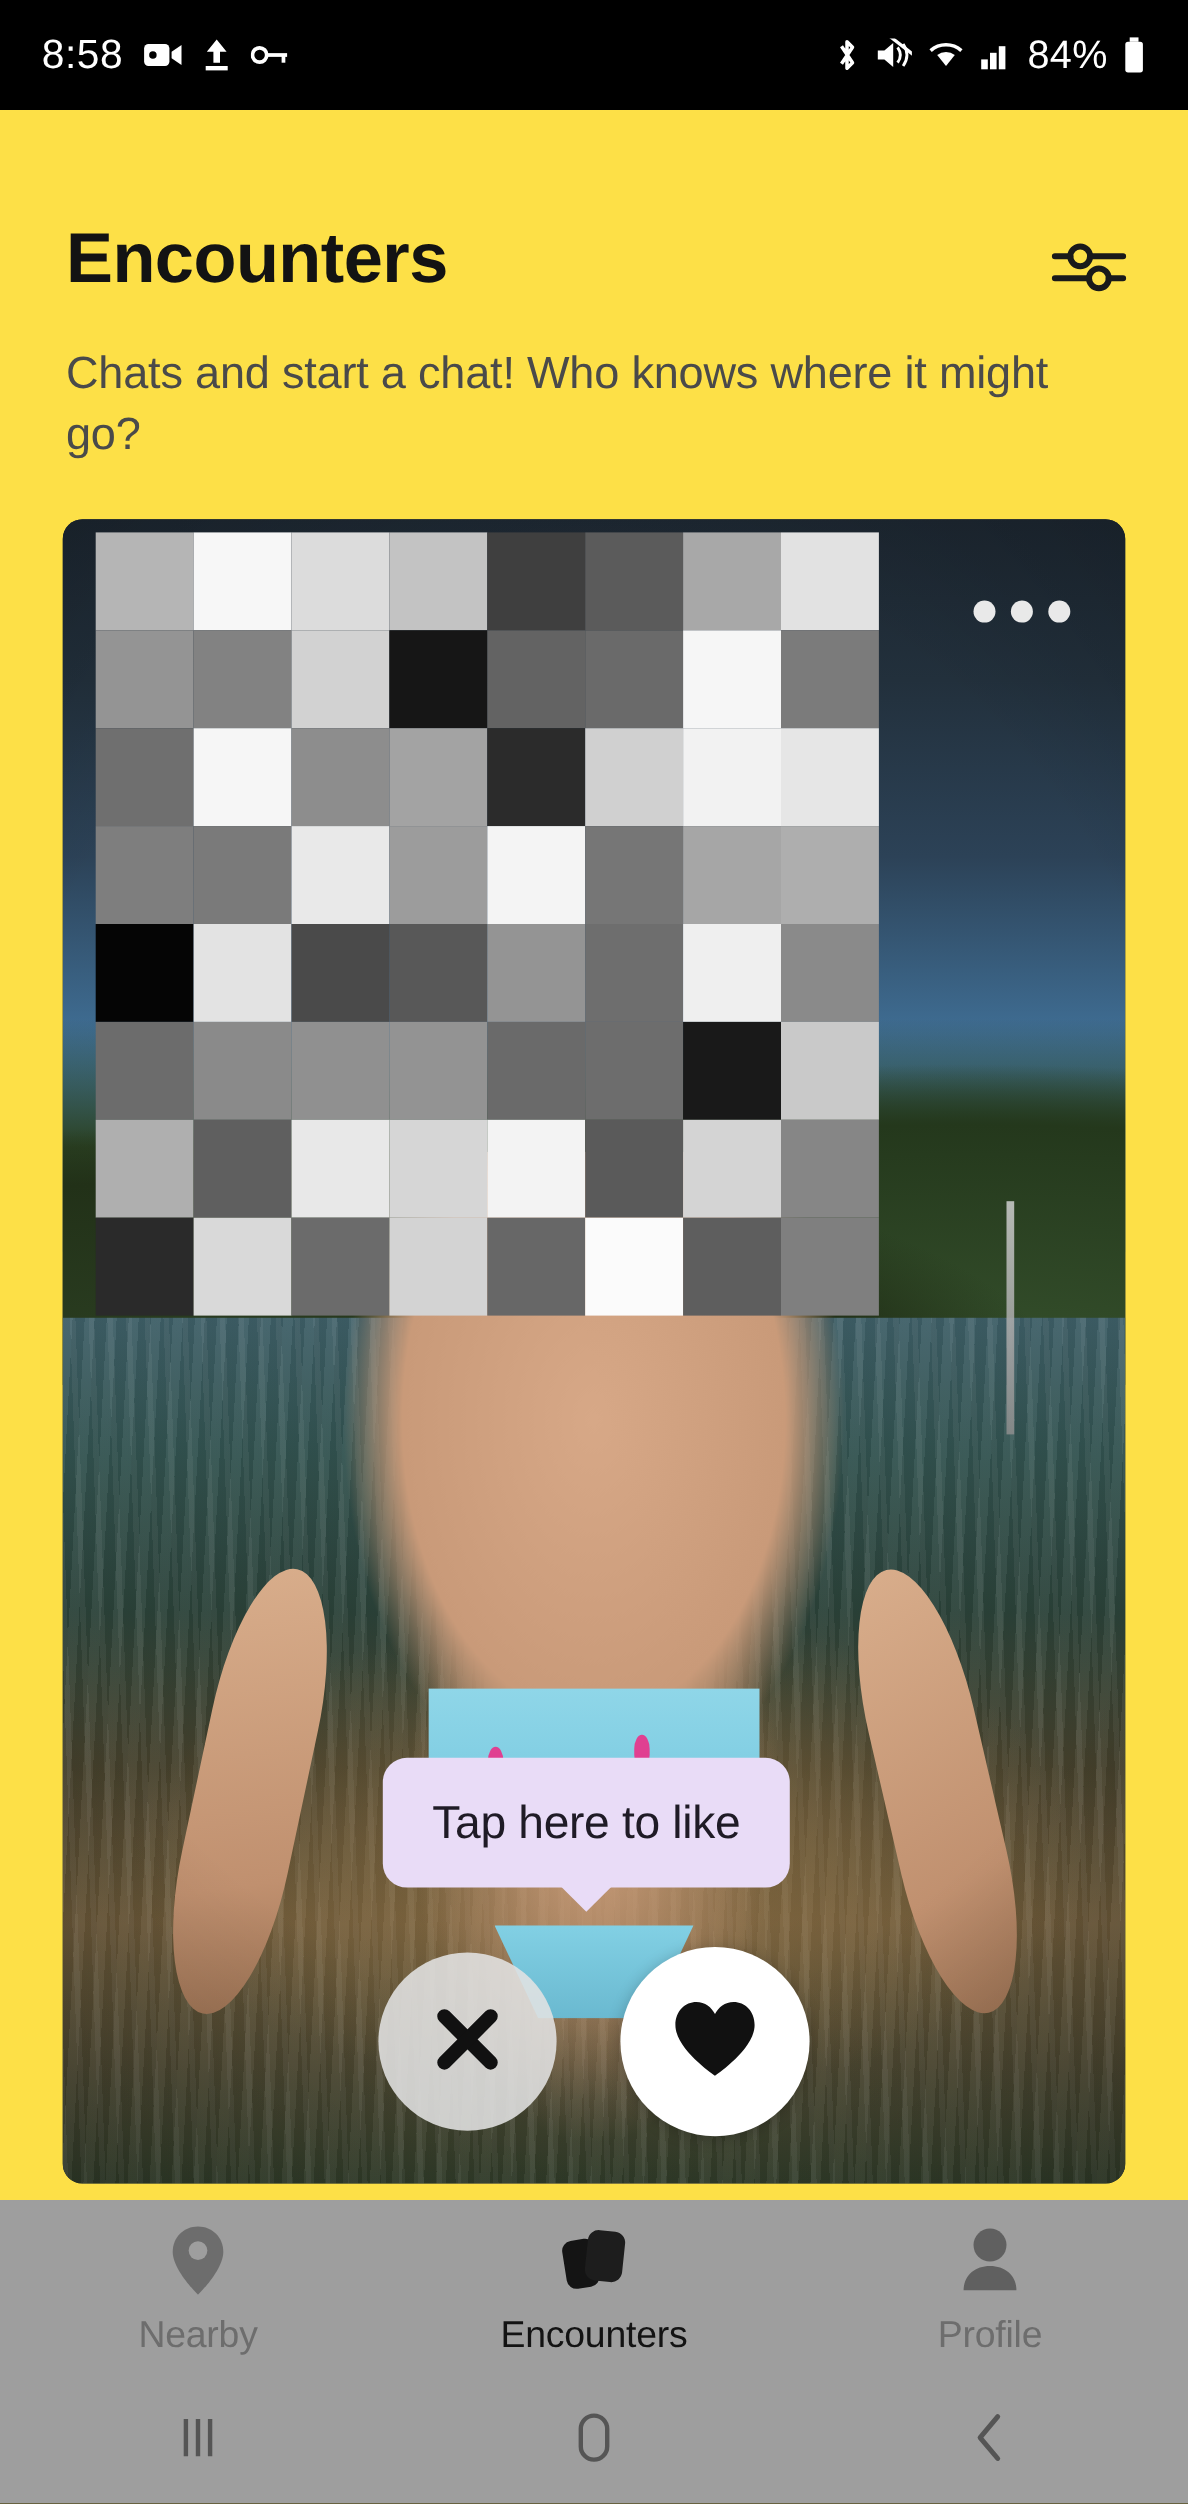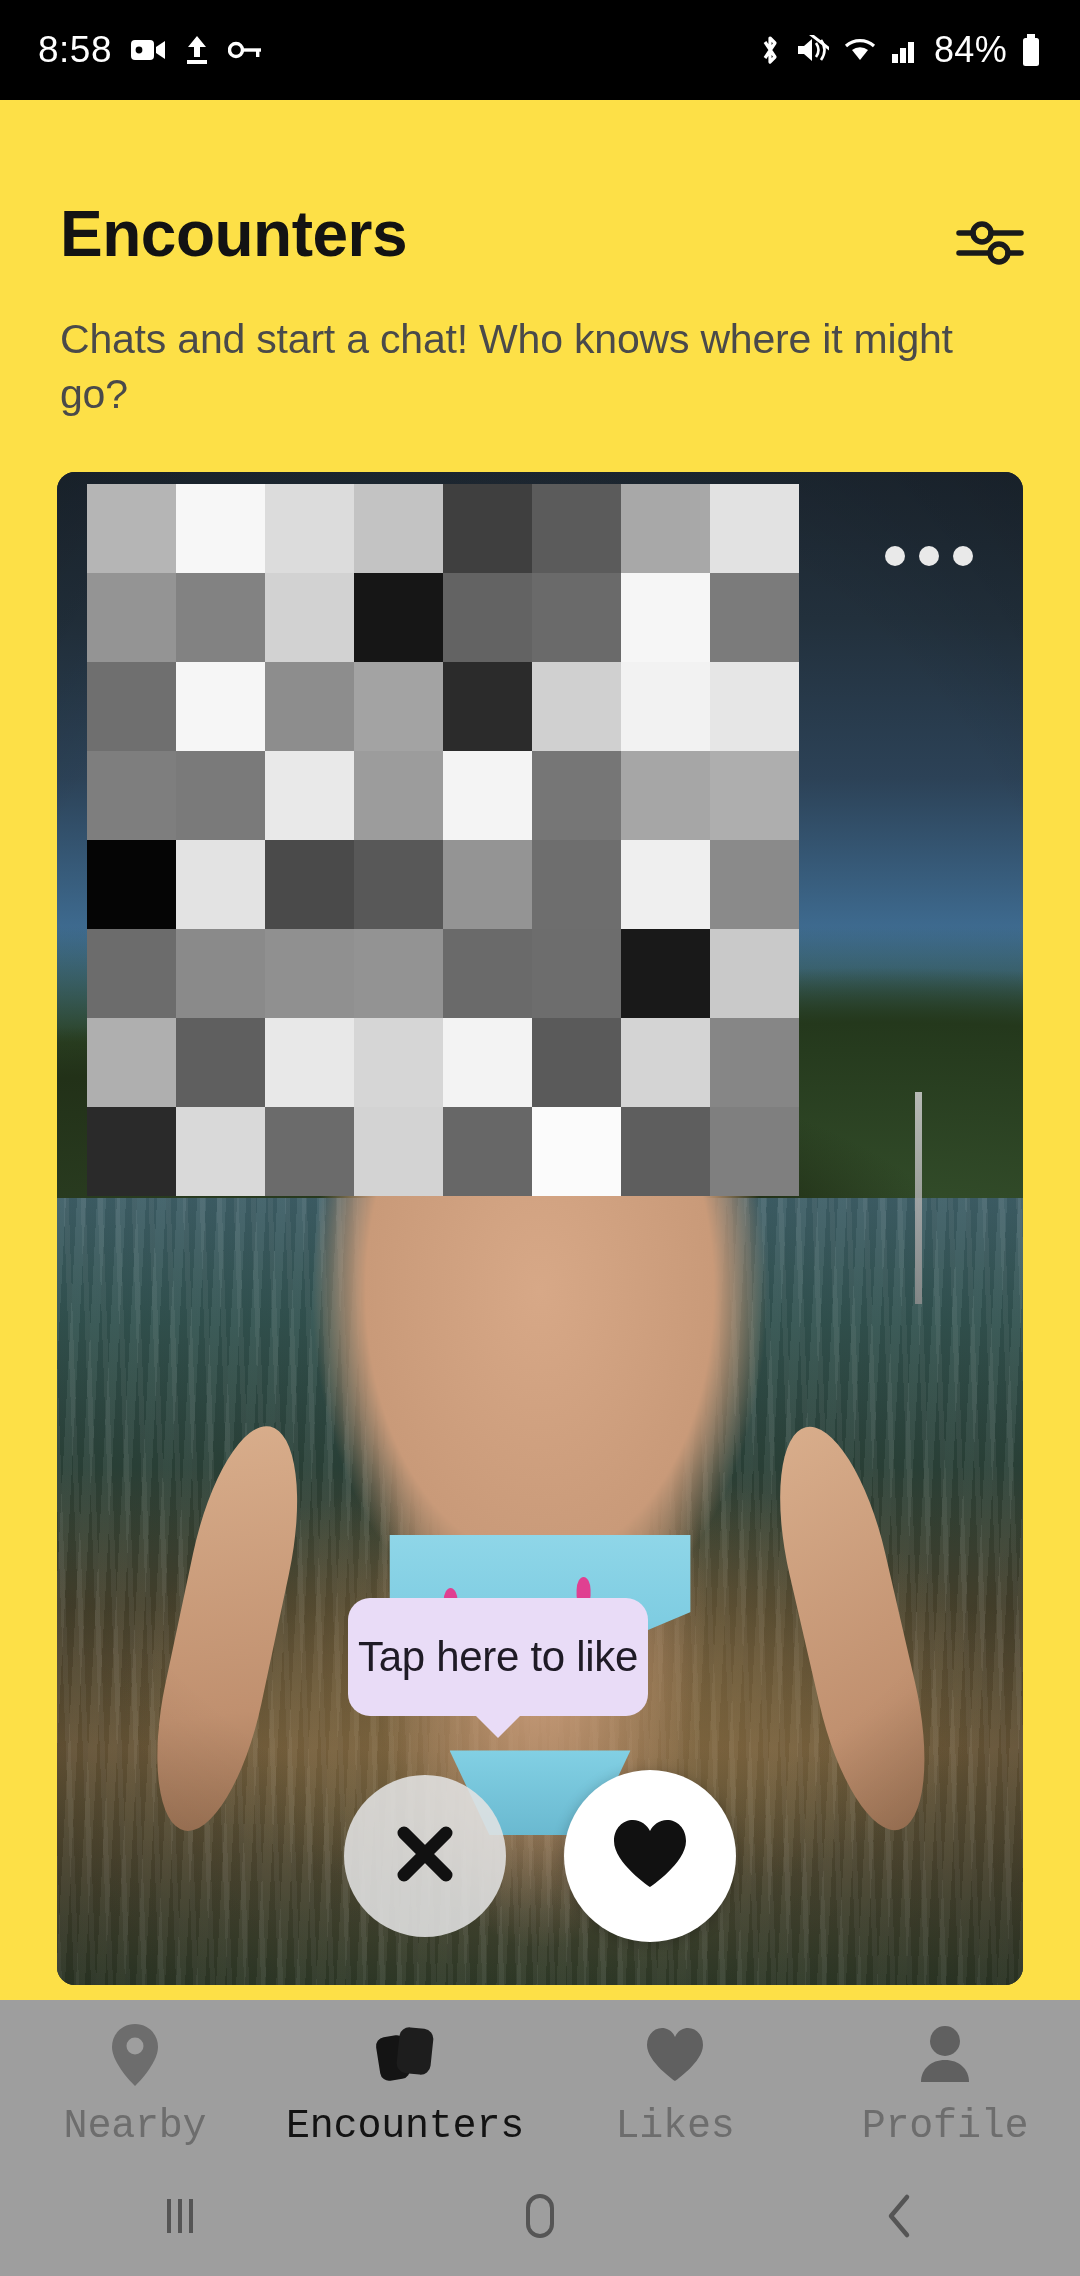--- a/index.html
+++ b/index.html
@@ -129,21 +129,21 @@
   #card-menu{
     position:absolute; right:42px; top:66px;
     display:flex; gap:14px; align-items:center;
     padding:8px;
   }
   #card-menu span{ width:20px; height:20px; border-radius:50%; background:#e9e9e9; display:block; }
 
   
   #tooltip{
     position:absolute; left:348px; top:1598px;
-    width:300px; height:118px;
+    width:370px; height:118px;
     background:#e9dcf7; border-radius:22px;
     display:flex; align-items:center; justify-content:center;
     z-index:6;
   }
   #tooltip-label{ font-size:42px; color:#1f1b26; letter-spacing:-.3px; }
   #tooltip:after{
     content:""; position:absolute; left:50%; bottom:-22px; transform:translateX(-50%);
     width:0; height:0;
     border-left:24px solid transparent; border-right:24px solid transparent;
     border-top:24px solid #e9dcf7;
@@ -172,21 +172,21 @@
     position:absolute; left:0; top:2000px; width:1080px; height:160px;
     background:#9e9e9e;
     display:flex; align-items:flex-start; justify-content:space-around;
     padding-top:22px;
   }
   .nav-item{
     width:190px; display:flex; flex-direction:column;
     align-items:center; gap:16px; position:relative;
   }
   .nav-ico{ height:66px; display:flex; align-items:center; justify-content:center; position:relative; }
-  .nav-label{ font-size:40px; color:#6d6d6d; letter-spacing:-.2px;font-family:Liberation Mono, monospace; }
+  .nav-label{ font-size:34px; color:#6d6d6d; letter-spacing:-.2px; }
   .nav-item.active .nav-label{ color:#131313; }
   .badge{
     position:absolute; right:6px; top:2px;
     width:20px; height:20px; border-radius:50%; background:#b3101c;
   }
 
   
   #android-nav{
     position:absolute; left:0; top:2160px; width:1080px; height:116px;
     background:#9e9e9e;
@@ -407,28 +407,20 @@
     <div class="nav-item active">
       <div class="nav-ico">
         <svg width="66" height="66" viewBox="0 0 66 66">
           <rect x="6" y="14" width="30" height="44" rx="9" fill="#141414" transform="rotate(-9 21 36)"></rect>
           <rect x="26" y="6" width="34" height="46" rx="10" fill="#1d1d1d" transform="rotate(6 43 29)"></rect>
         </svg>
       </div>
       <span class="nav-label">Encounters</span>
     </div>
 
-    <div class="nav-item">
-      <div class="nav-ico">
-        <svg width="62" height="58" viewBox="0 0 62 58">
-            <path d="M31 55 C31 55 3 36 3 19 C3 9 10 2 18 2 C24 2 29 6 31 11 C33 6 38 2 44 2 C52 2 59 9 59 19 C59 36 31 55 31 55 Z" fill="#606060"></path>
-          </svg>
-      </div>
-      <span class="nav-label">Likes</span>
-    </div>
 
 
     <div class="nav-item">
       <div class="nav-ico">
         <svg width="58" height="62" viewBox="0 0 58 62">
             <circle cx="29" cy="17" r="15" fill="#606060"></circle>
             <path d="M29 36 C15 36 5 45 5 58 h48 C53 45 43 36 29 36 Z" fill="#606060"></path>
           </svg>
       </div>
       <span class="nav-label">Profile</span>

